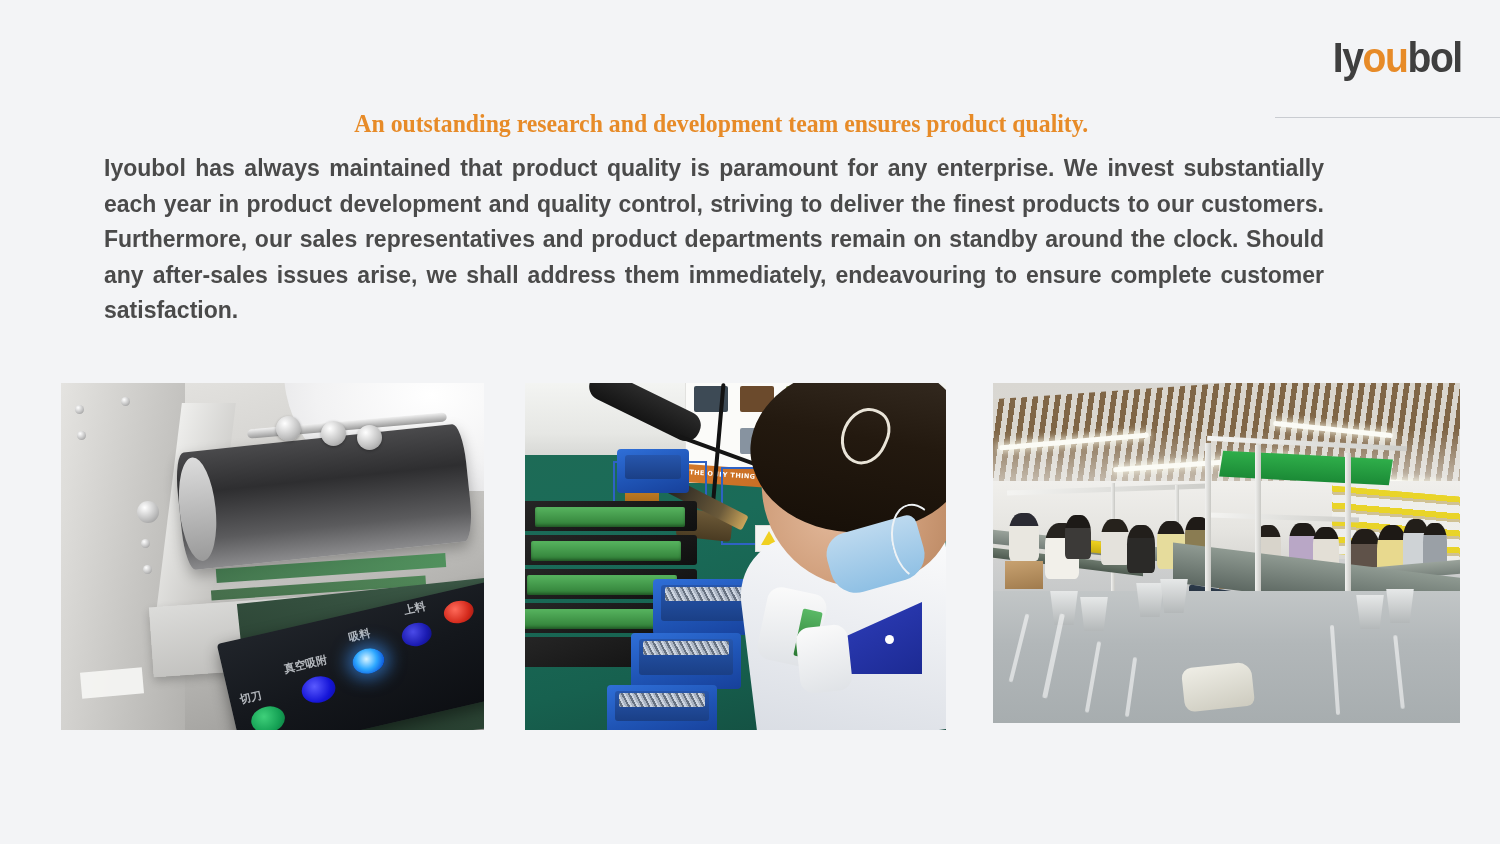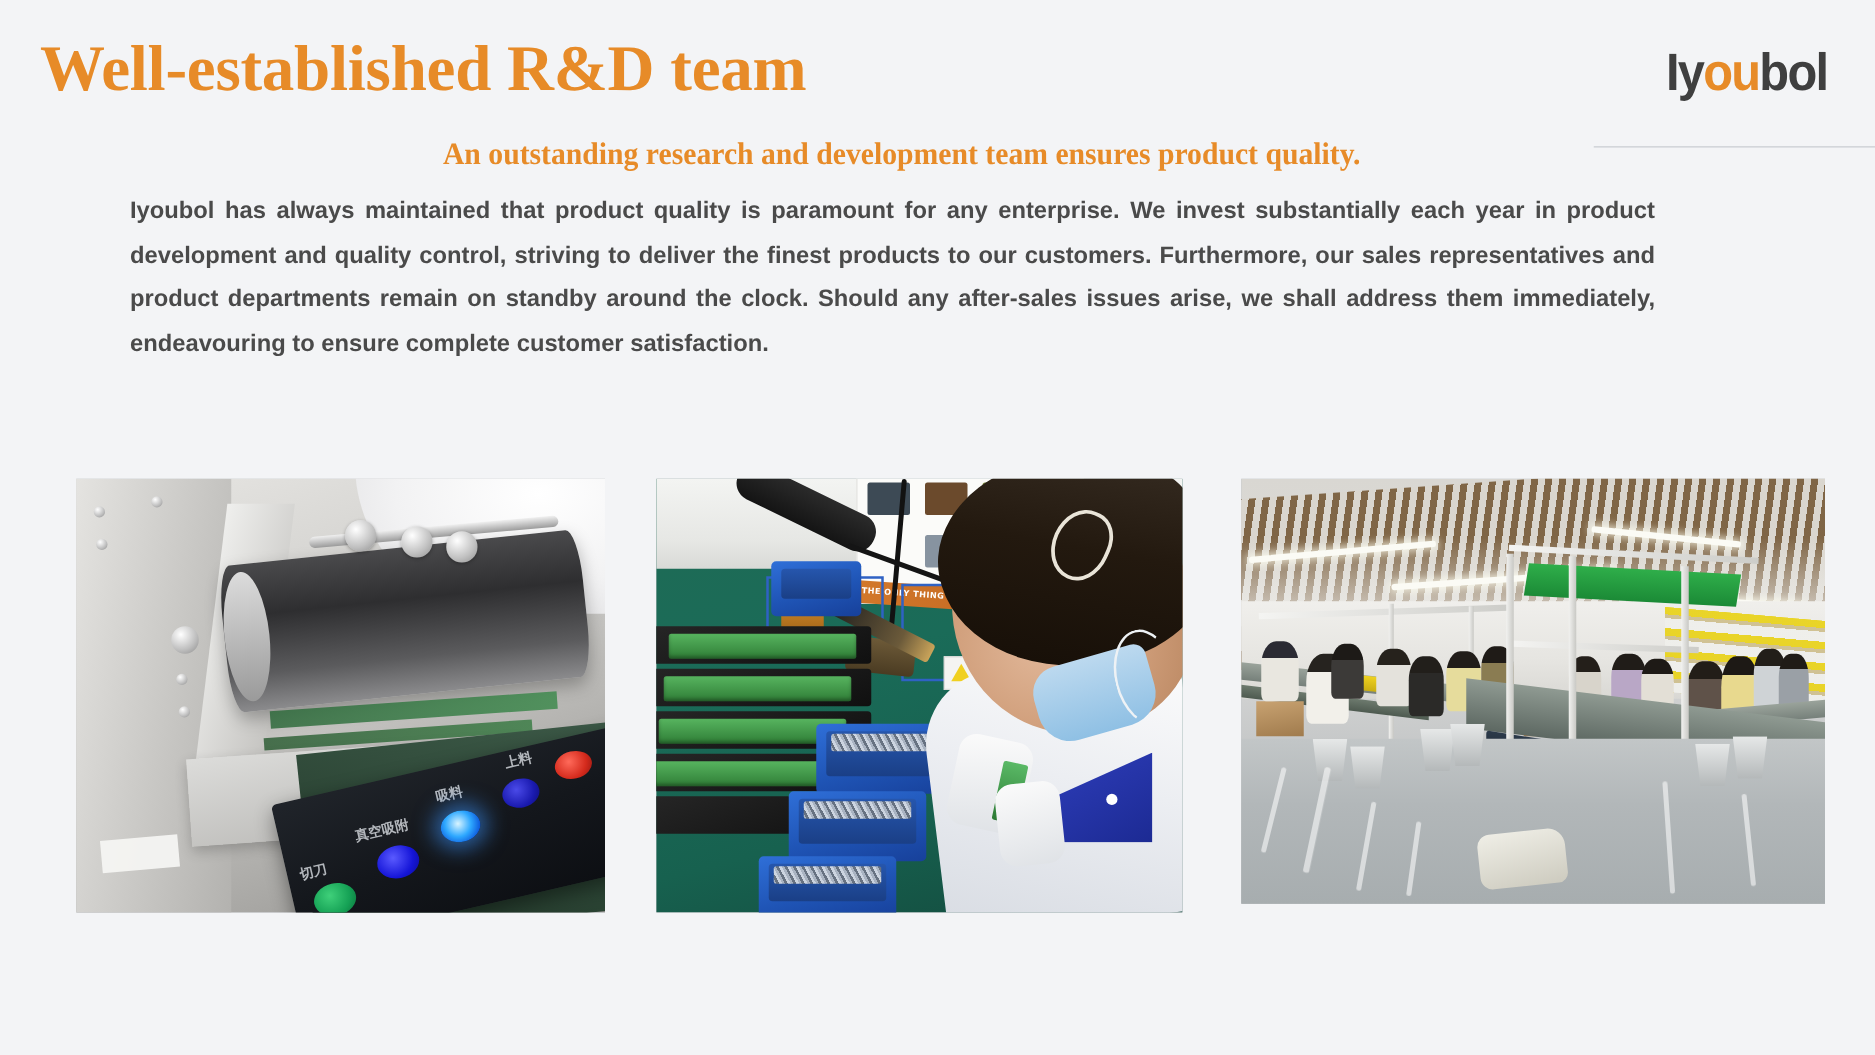--- a/index.html
+++ b/index.html
@@ -73,21 +73,21 @@
   }
 
   
   .body-text {
     position: absolute;
     left: 104px;
     top: 151px;
     width: 1220px;
     font-family: "Liberation Sans", sans-serif;
     font-weight: bold;
-    font-size: 19px;
+    font-size: 23px;
     line-height: 35.6px;
     color: #4a4a4a;
     text-align: justify;
     text-justify: inter-word;
   }
 
   
   .photos { position: absolute; left: 0; top: 0; }
 
   .photo {
@@ -496,21 +496,20 @@
     line-height: 30px;
     color: #e78b28;
     white-space: nowrap;
   }
 </style>
 </head>
 <body>
 
 <div class="slide">
 
-  <div class="slide-title">Well-established R&amp;D team</div>
 
   <div class="logo"><span>Iy</span><span class="accent">ou</span><span>bol</span></div>
 
   <div class="header-rule"></div>
 
   <div class="subtitle">An outstanding research and development team ensures product quality.</div>
 
   <div class="body-text">Iyoubol has always maintained that product quality is paramount for any enterprise. We invest substantially each year in product development and quality control, striving to deliver the finest products to our customers. Furthermore, our sales representatives and product departments remain on standby around the clock. Should any after-sales issues arise, we shall address them immediately, endeavouring to ensure complete customer satisfaction.</div>
 
   <div class="photos">

